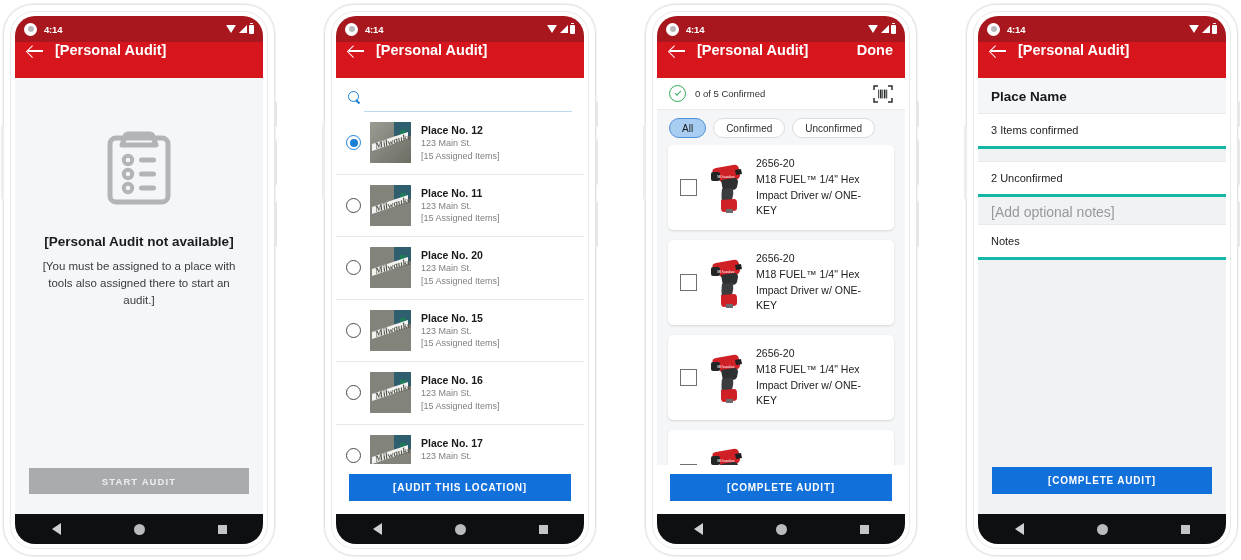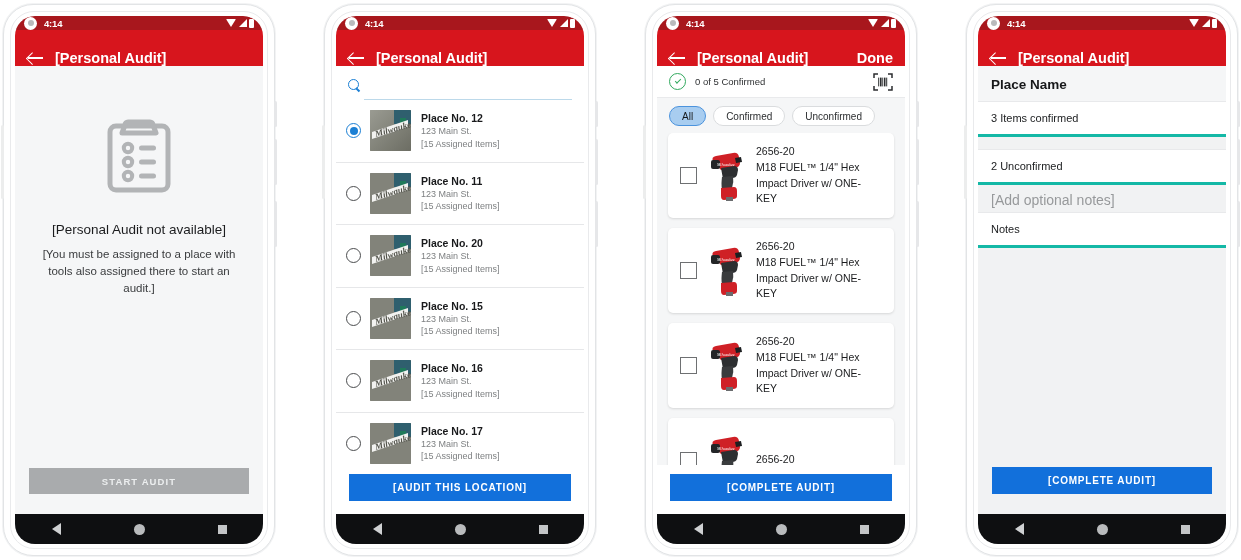--- a/index.html
+++ b/index.html
@@ -60,21 +60,21 @@
   .btn-left {
     position: absolute;
     left: -3px; top: 120px;
     width: 3px; height: 74px;
     background: #eceded;
     border-radius: 2px;
   }
 
   
   .statusbar {
-    height: 14px;
+    height: 26px;
     background: #a8171d;
     display: flex;
     align-items: center;
     padding: 0 9px;
     flex: 0 0 auto;
     color: #ffffff;
   }
   .punch {
     width: 13px; height: 13px;
     border-radius: 50%;
@@ -106,21 +106,21 @@
   .ic-bat::before {
     content:""; position:absolute; top:-1.5px; left:1.3px;
     width:2.4px; height:1.4px; background:#ffffff; border-radius:1px;
   }
 
   
   .appbar {
     height: 36px;
     background: #d7151d;
     display: flex;
-    align-items: flex-end;
+    align-items: flex-start;
     padding: 0 12px;
     flex: 0 0 auto;
     color: #ffffff;
   }
   .back-arrow {
     width: 17px; height: 17px;
     position: relative;
     margin-right: 11px;
     flex: 0 0 auto;
     cursor: pointer;
@@ -154,21 +154,21 @@
   .empty-wrap {
     flex: 1 1 auto;
     background: #f5f6f7;
     display: flex;
     flex-direction: column;
     align-items: center;
     padding-top: 52px;
   }
   .clipboard { width: 66px; height: 76px; margin-bottom: 28px; }
   .empty-title {
-    font-size: 13.5px; font-weight: normal; color: #1b1c1e;
+    font-size: 13.5px; font-weight: bold; color: #1b1c1e;
     text-align: left; margin-bottom: 9px;
   }
   .empty-sub {
     font-size: 11.5px; color: #3a3c3e; text-align: center;
     line-height: 1.48; width: 200px;
   }
   .btn-bar {
     padding: 0 14px 20px;
     background: #f5f6f7;
     flex: 0 0 auto;

